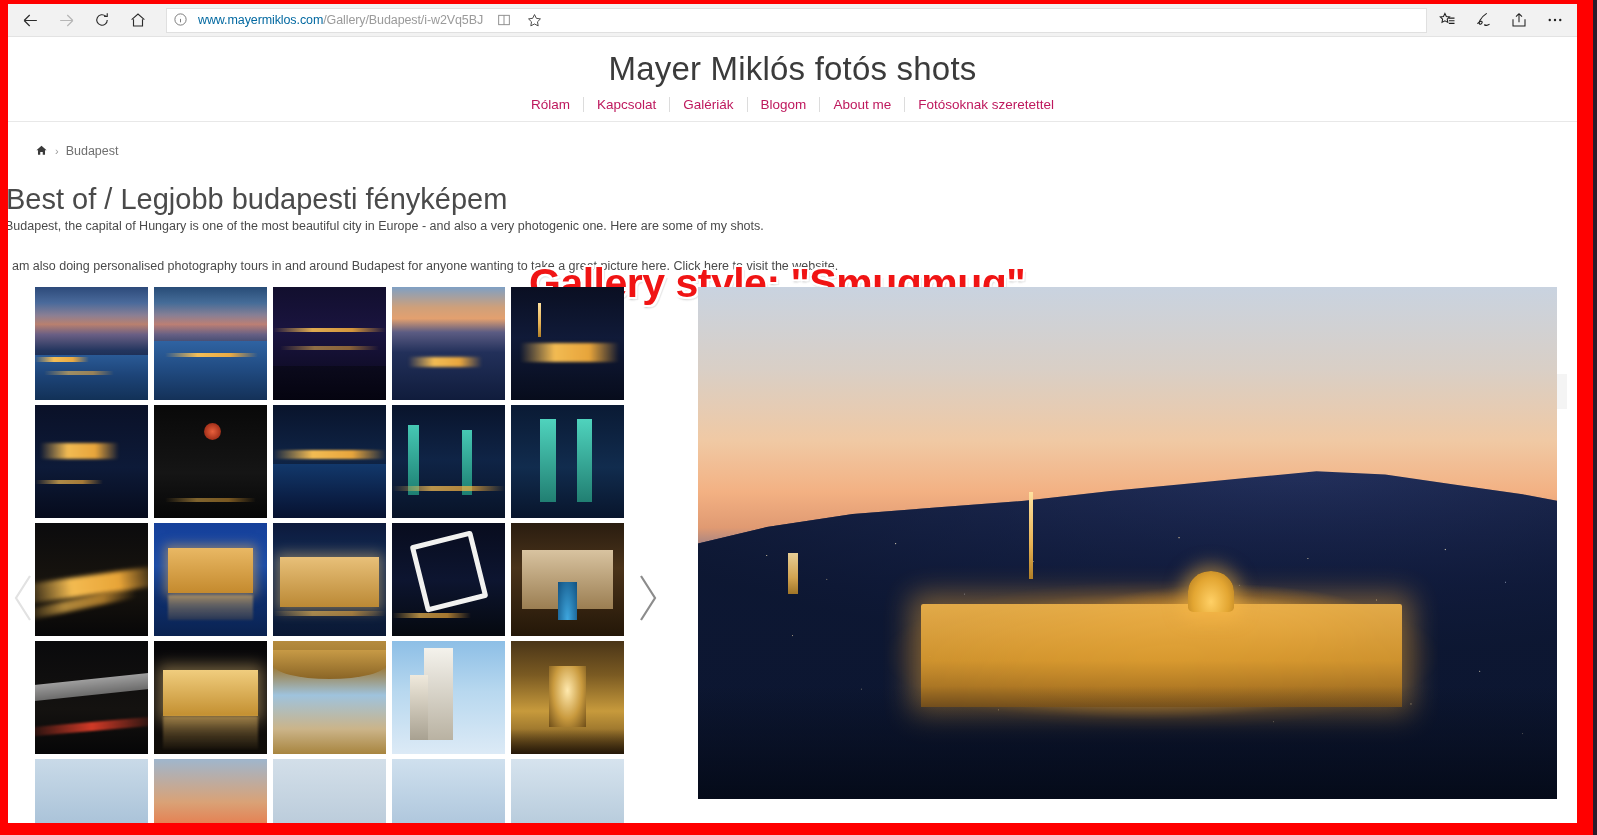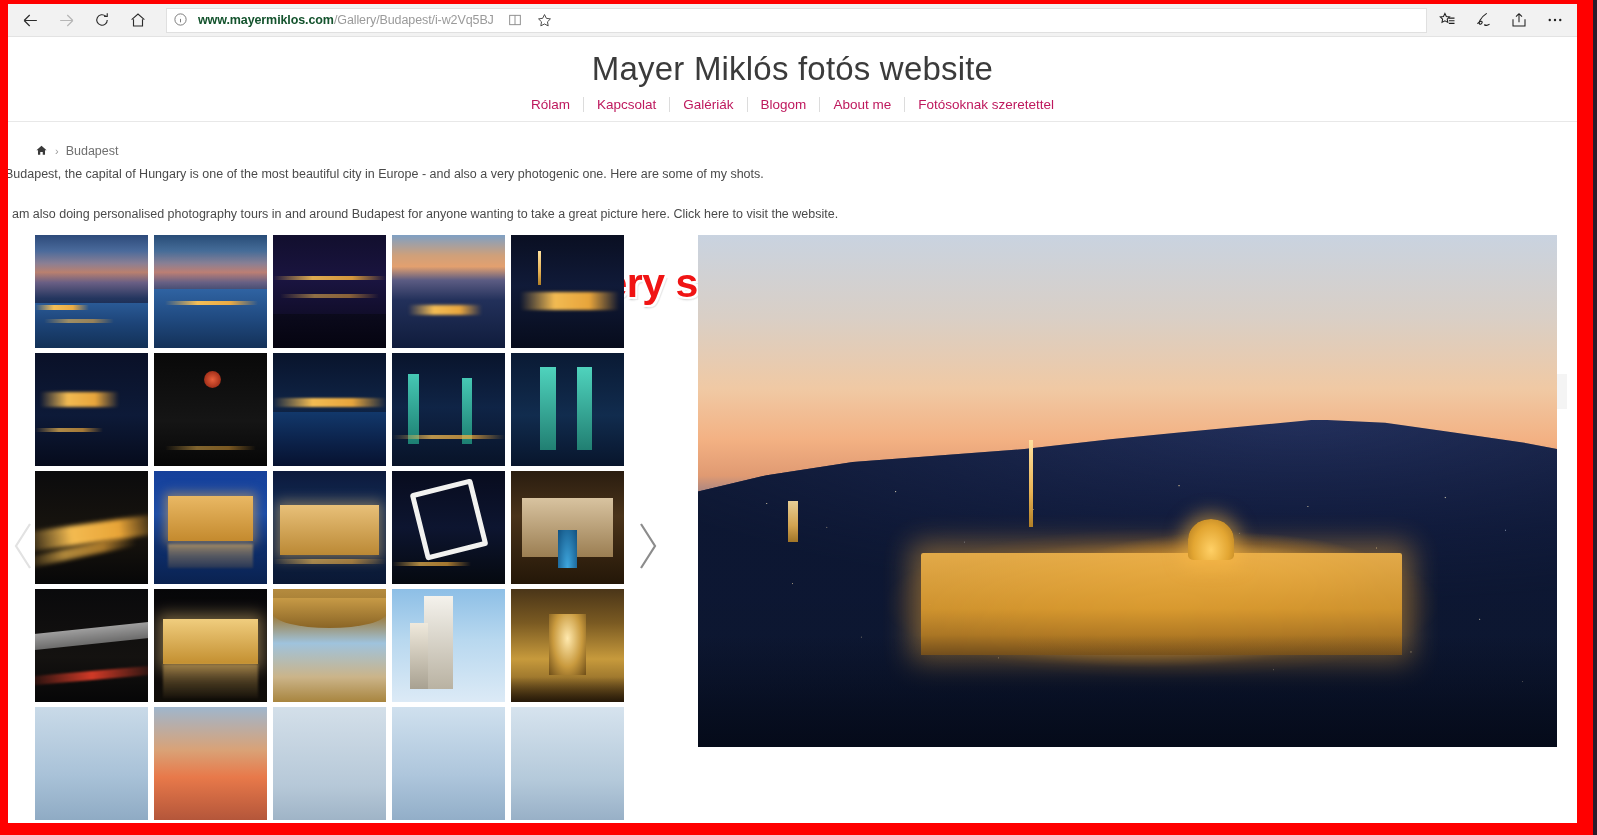--- a/index.html
+++ b/index.html
@@ -88,22 +88,22 @@
   }
   .url-text {
     font-size: 12.5px;
     color: #9a9a9a;
     white-space: nowrap;
     overflow: hidden;
     text-overflow: ellipsis;
     letter-spacing: -0.1px;
   }
   .url-text .host {
-    color: #14532d;
-    font-weight: 700;
+    color: #0369a1;
+    font-weight: 400;
   }
   .addr-right {
     display: flex;
     align-items: center;
     flex: 0 0 auto;
     padding-left: 6px;
   }
   .addr-icon {
     width: 30px; height: 24px;
     display: flex; align-items: center; justify-content: center;
@@ -194,21 +194,20 @@
     padding-left: 0;
     font-size: 29px;
     font-weight: 300;
     color: #4a4a4a;
     line-height: 1.2;
   }
   .gallery-desc {
     font-size: 12.5px;
     color: #4a4a4a;
     line-height: 1.45;
-    margin-top: 7px;
     margin-left: -3px;
   }
   .gallery-desc p { margin: 0; }
   .gallery-desc .spacer { height: 22px; }
 
   
   .play-button {
     position: absolute;
     right: 10px;
     top: 252px;
@@ -466,21 +465,21 @@
           <svg width="18" height="18" viewBox="0 0 24 24" fill="currentColor">
             <circle cx="5" cy="12" r="1.6"></circle>
               <circle cx="12" cy="12" r="1.6"></circle>
               <circle cx="19" cy="12" r="1.6"></circle>
           </svg>
         </div>
       </div>
     </div>
 
     <div class="site-header">
-      <div class="site-title">Mayer Miklós fotós website</div>
+      <div class="site-title">Mayer Miklós fotós shots</div>
       <div class="site-nav">
         <a class="nav-link">Rólam</a>
         <span class="nav-sep"></span>
         <a class="nav-link">Kapcsolat</a>
         <span class="nav-sep"></span>
         <a class="nav-link">Galériák</a>
         <span class="nav-sep"></span>
         <a class="nav-link">Blogom</a>
         <span class="nav-sep"></span>
         <a class="nav-link">About me</a>
@@ -496,20 +495,21 @@
           <svg width="13" height="13" viewBox="0 0 24 24" fill="currentColor">
             <path d="M12 3.2 2.6 11.4h2.9V20h4.2v-5.3h4.6V20h4.2v-8.6h2.9z"></path>
           </svg>
         </span>
         <span class="bc-sep">›</span>
         <span>Budapest</span>
       </div>
 
       <div class="annotation">Gallery style: "Smugmug"</div>
 
+      <h1 class="gallery-title">Best of / Legjobb budapesti fényképem</h1>
 
       <div class="gallery-desc">
         <p>Budapest, the capital of Hungary is one of the most beautiful city in Europe - and also a very photogenic one. Here are some of my shots.</p>
         <div class="spacer"></div>
         <p>I am also doing personalised photography tours in and around Budapest for anyone wanting to take a great picture here. Click here to visit the website.</p>
       </div>
 
       <div class="play-button">
         <span class="tri"></span>
       </div>

